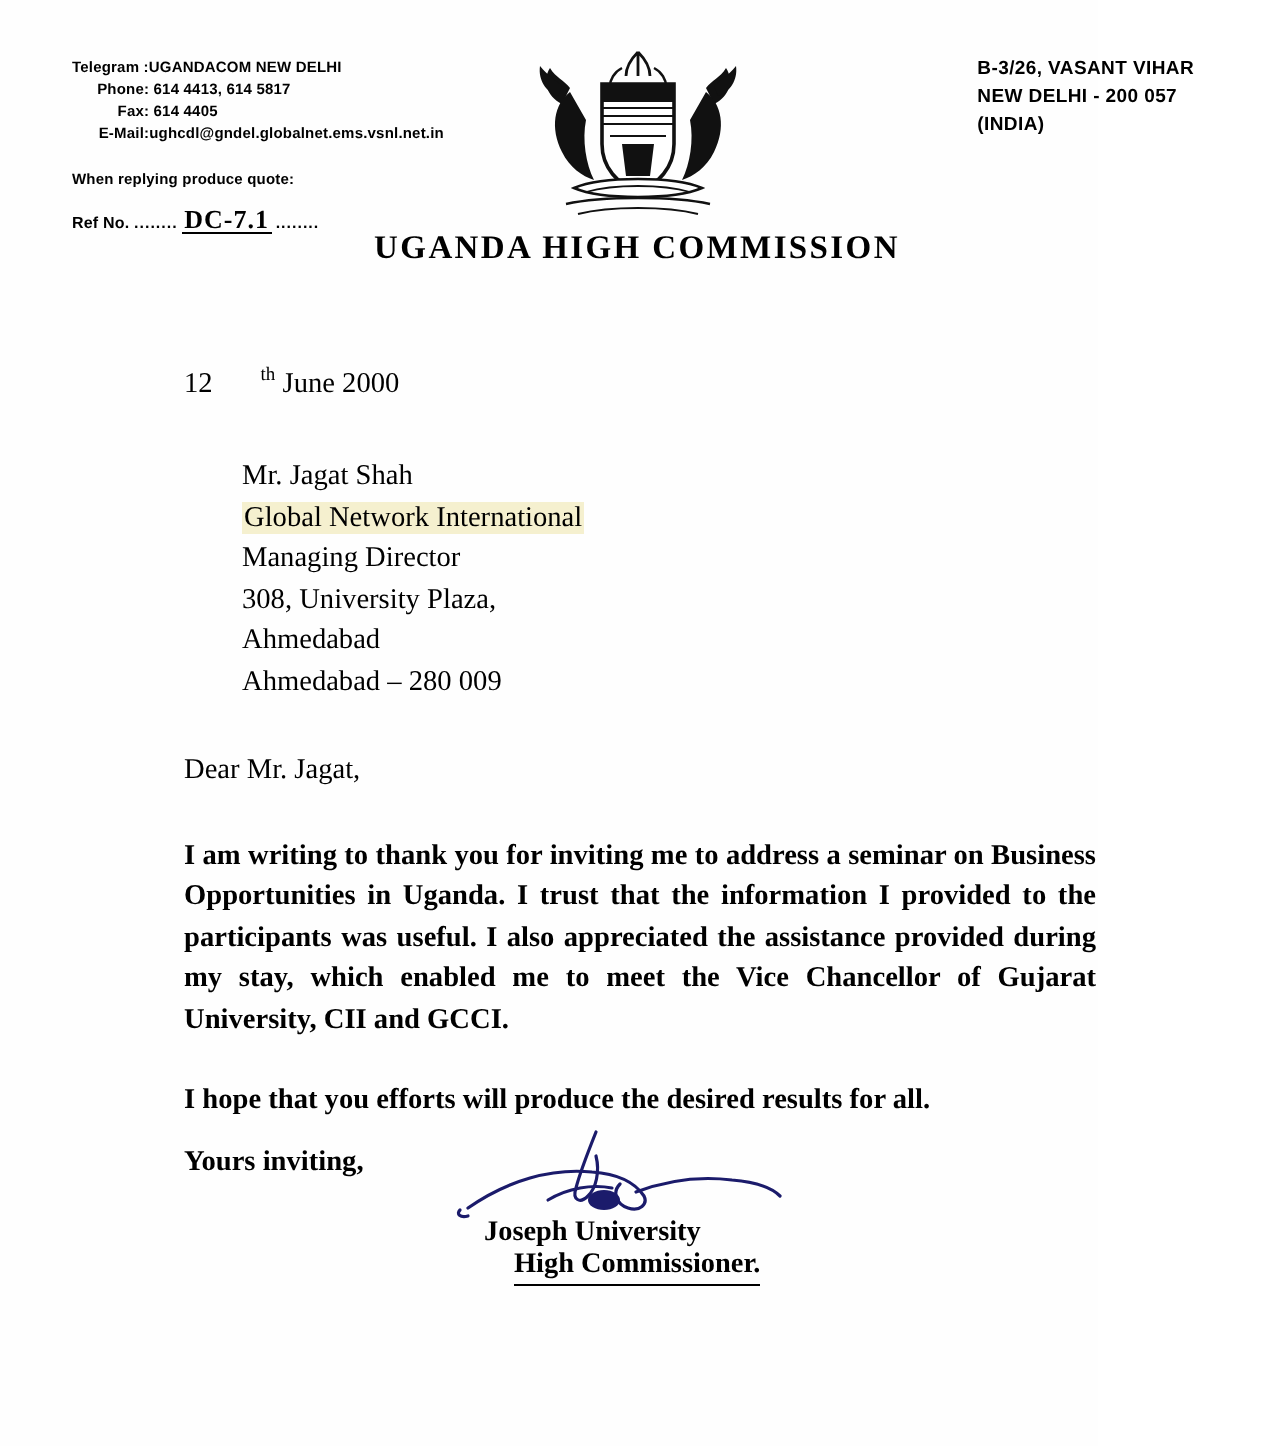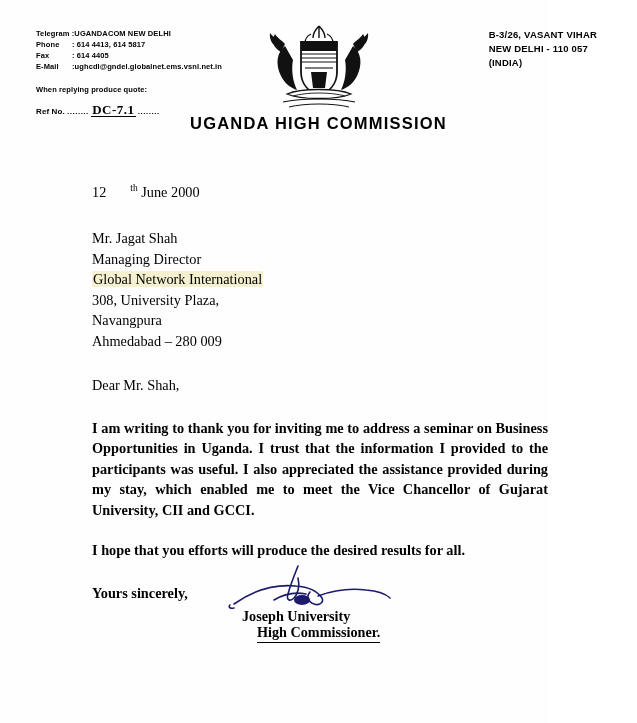--- a/index.html
+++ b/index.html
@@ -39,20 +39,21 @@
     line-height: 11px;
     font-weight: bold;
     letter-spacing: 0.1px;
   }
   .contact-row {
     white-space: nowrap;
   }
   .contact-row .lbl {
     display: inline-block;
     width: 36px;
+    text-align: right;
   }
   .reply-note {
     margin-top: 12px;
     font-family: "Liberation Sans", sans-serif;
     font-size: 7.5px;
     font-weight: bold;
   }
   .ref-row {
     margin-top: 9px;
     font-family: "Liberation Sans", sans-serif;
@@ -92,21 +93,21 @@
     transform: translateX(-50%);
     top: 0px;
     width: 104px;
     height: 88px;
   }
   .commission-name {
     position: absolute;
     left: 50%;
     transform: translateX(-50%);
     top: 90px;
-    font-family: Liberation Sans, sans-serif;
+    font-family: Liberation Serif, serif;
     font-size: 16.5px;
     font-weight: bold;
     letter-spacing: 1.2px;
     white-space: nowrap;
   }
 
   
   .body-wrap {
     position: absolute;
     top: 178px;
@@ -119,35 +120,36 @@
     margin-bottom: 26px;
   }
   .date-line sup {
     font-size: 9.5px;
     vertical-align: super;
     padding-left: 24px;
   }
   .recipient {
     margin-bottom: 24px;
     line-height: 20.5px;
+    margin-left: 29px;
   }
   .recipient div { white-space: nowrap; }
   .highlight {
     background: #f5f0cf;
     padding: 0 1px;
   }
   .salutation {
     margin-bottom: 22px;
   }
   .para {
     text-align: justify;
     margin-bottom: 20px;
     font-weight: bold;
   }
-  .para.p2 { margin-bottom: 22px; }
+  .para.p2 { margin-bottom: 10px; }
   .closing {
     margin-bottom: 4px;
     font-weight: bold;
   }
 
   
   .sig-area {
     position: absolute;
     top: 560px;
     left: 210px;
@@ -236,46 +238,46 @@
 
         <path d="M16 78 C34 74 70 74 88 78" stroke="#111" stroke-width="1.2" fill="none"></path>
         <path d="M22 83 C38 79 66 79 82 83" stroke="#111" stroke-width="1" fill="none"></path>
       </svg>
     </div>
 
     <div class="commission-name">UGANDA HIGH COMMISSION</div>
 
     <div class="address-block">
       <div>B-3/26, VASANT VIHAR</div>
-      <div>NEW DELHI - 110 057</div>
+      <div>NEW DELHI - 200 057</div>
       <div>(INDIA)</div>
     </div>
   </div>
 
   <div class="body-wrap">
 
     <div class="date-line">
       <span>12</span><sup>th</sup><span> June 2000</span>
     </div>
 
     <div class="recipient">
       <div>Mr. Jagat Shah</div>
+      <div><span class="highlight">Global Network International</span></div>
       <div>Managing Director</div>
-      <div><span class="highlight">Global Network International</span></div>
       <div>308, University Plaza,</div>
-      <div>Navangpura</div>
+      <div>Ahmedabad</div>
       <div>Ahmedabad – 280 009</div>
     </div>
 
-    <div class="salutation">Dear Mr. Shah,</div>
+    <div class="salutation">Dear Mr. Jagat,</div>
 
     <div class="para p1">I am writing to thank you for inviting me to address a seminar on Business Opportunities in Uganda.   I trust that the information I provided to the participants was useful.  I also appreciated the assistance provided during my stay, which enabled me to meet the Vice Chancellor of Gujarat University, CII and GCCI.</div>
     <div class="para p2">I hope that you efforts will produce the desired results for all.</div>
 
-    <div class="closing">Yours sincerely,</div>
+    <div class="closing">Yours inviting,</div>
   </div>
 
   <div class="sig-area">
     <svg class="sig-svg" width="240" height="60" viewBox="0 0 240 60" xmlns="http://www.w3.org/2000/svg">
       <g fill="none" stroke="#1b1b6b" stroke-width="1.6" stroke-linecap="round">
         <path d="M88 6 C84 16 80 26 78 34 C76 40 80 42 84 38 C88 34 90 26 88 18"></path>
         <path d="M24 44 C44 30 66 24 86 26 C100 27 108 32 112 38 C114 42 110 46 104 44 C98 42 96 36 100 32"></path>
         <path d="M108 36 C124 30 140 28 156 30 C168 31 176 34 180 38"></path>
         <path d="M64 40 C74 34 86 32 96 34"></path>
         <path d="M20 45 C18 47 20 49 24 48"></path>

